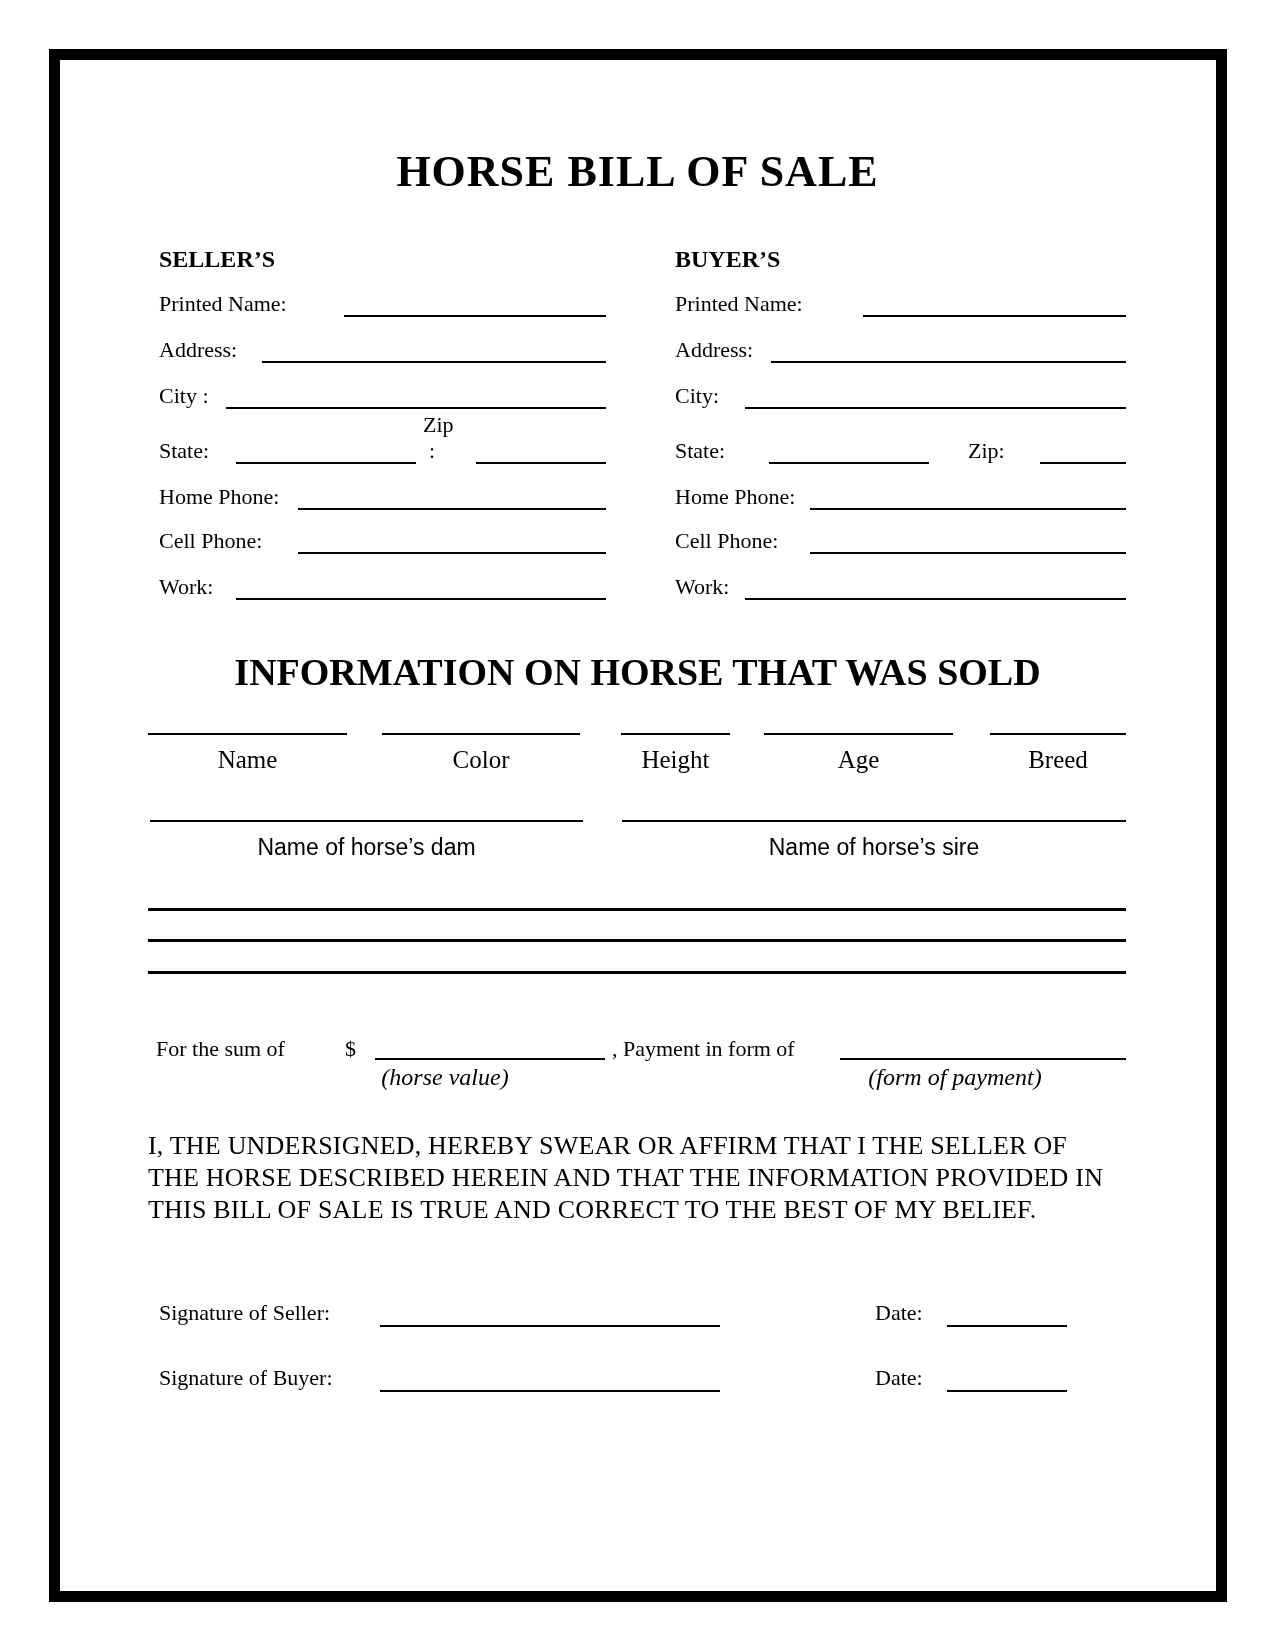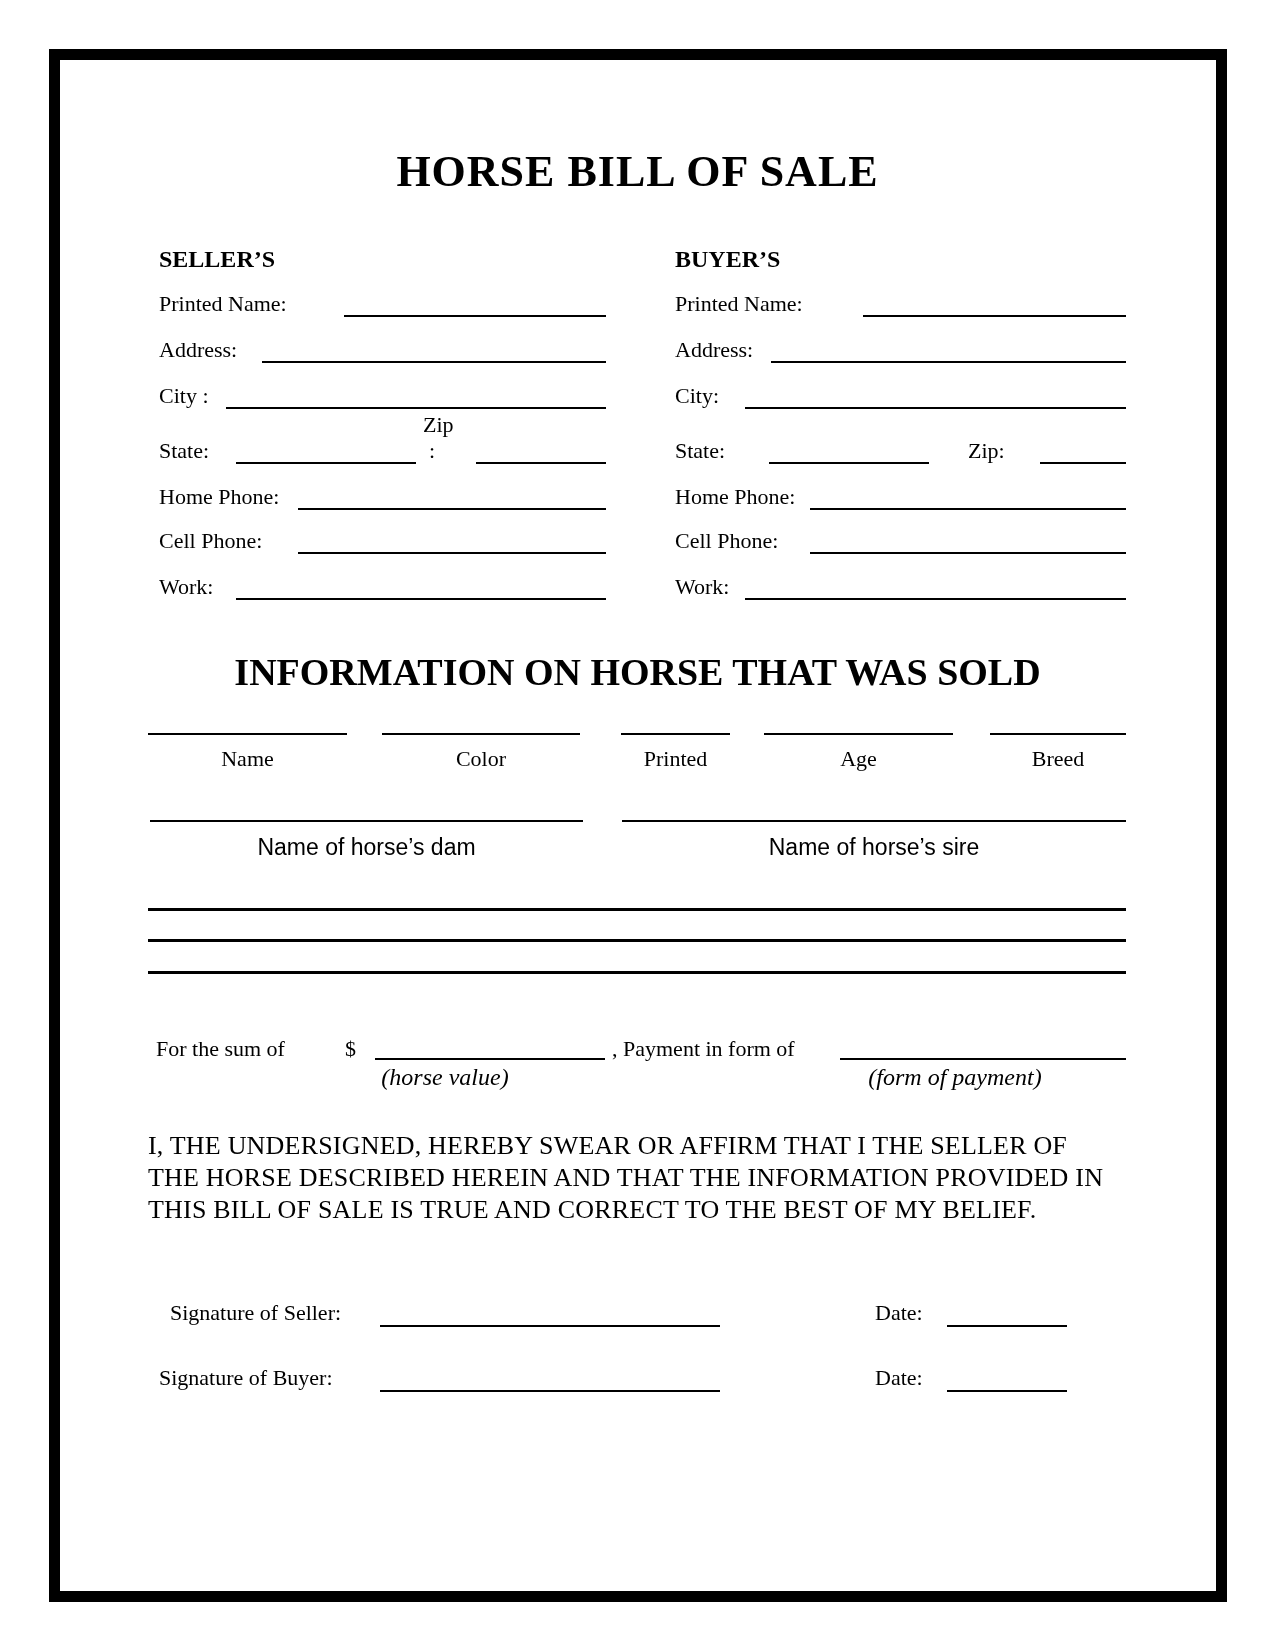--- a/index.html
+++ b/index.html
@@ -18,21 +18,21 @@
     text-align:center; font-size:44px; font-weight:bold; letter-spacing:1px;
   }
   .colhdr { font-size:24px; font-weight:bold; }
   .lbl { font-size:22px; white-space:nowrap; }
   .fline { position:absolute; border-bottom:2px solid #000; height:0; }
   .fline3 { position:absolute; border-bottom:3px solid #000; height:0; }
   .sechdr {
     position:absolute; top:650px; left:0; width:100%;
     text-align:center; font-size:38px; font-weight:bold;
   }
-  .attr-lbl { position:absolute; font-size:22px; text-align:center; }
+  .attr-lbl { position:absolute; font-size:25px; text-align:center; }
   .sans-lbl { position:absolute; font-size:23px; text-align:center;
               font-family:"Liberation Sans", sans-serif; }
   .cap { position:absolute; font-size:24px; font-style:italic; text-align:center; }
   .para {
     position:absolute; left:148px; top:1130px; width:968px;
     font-size:26px; line-height:32px; letter-spacing:0.2px;
   }
 </style>
 </head>
 <body>
@@ -96,21 +96,21 @@
   <div class="sechdr">INFORMATION ON HORSE THAT WAS SOLD</div>
 
   <div class="fline" style="left:148px; top:733px; width:199px;"></div>
   <div class="fline" style="left:382px; top:733px; width:198px;"></div>
   <div class="fline" style="left:621px; top:733px; width:109px;"></div>
   <div class="fline" style="left:764px; top:733px; width:189px;"></div>
   <div class="fline" style="left:990px; top:733px; width:136px;"></div>
 
   <div class="attr-lbl" style="left:148px; top:746px; width:199px;">Name</div>
   <div class="attr-lbl" style="left:382px; top:746px; width:198px;">Color</div>
-  <div class="attr-lbl" style="left:621px; top:746px; width:109px;">Printed</div>
+  <div class="attr-lbl" style="left:621px; top:746px; width:109px;">Height</div>
   <div class="attr-lbl" style="left:764px; top:746px; width:189px;">Age</div>
   <div class="attr-lbl" style="left:990px; top:746px; width:136px;">Breed</div>
 
   <div class="fline" style="left:150px; top:820px; width:433px;"></div>
   <div class="fline" style="left:622px; top:820px; width:504px;"></div>
   <div class="sans-lbl" style="left:622px; top:834px; width:504px;">Name of horse’s sire</div>
   <div class="sans-lbl" style="left:150px; top:834px; width:433px;">Name of horse’s dam</div>
 
   <div class="fline3" style="left:148px; top:908px; width:978px;"></div>
   <div class="fline3" style="left:148px; top:939px; width:978px;"></div>
@@ -119,21 +119,21 @@
   <div class="abs lbl" style="left:156px; top:1036px;">For the sum of</div>
   <div class="abs lbl" style="left:345px; top:1036px;">$</div>
   <div class="fline" style="left:375px; top:1058px; width:230px;"></div>
   <div class="cap" style="left:355px; top:1064px; width:180px;">(horse value)</div>
   <div class="abs lbl" style="left:612px; top:1036px;">, Payment in form of</div>
   <div class="fline" style="left:840px; top:1058px; width:286px;"></div>
   <div class="cap" style="left:855px; top:1064px; width:200px;text-align:center;">(form of payment)</div>
 
   <div class="para">I, THE UNDERSIGNED, HEREBY SWEAR OR AFFIRM THAT I THE SELLER OF THE HORSE DESCRIBED HEREIN AND THAT THE INFORMATION PROVIDED IN THIS BILL OF SALE IS TRUE AND CORRECT TO THE BEST OF MY BELIEF.</div>
 
-  <div class="abs lbl" style="left:170px; top:1300px;text-align:center;">Signature of Seller:</div>
+  <div class="abs lbl" style="left:159px; top:1300px;text-align:center;">Signature of Seller:</div>
   <div class="fline" style="left:380px; top:1325px; width:340px;"></div>
   <div class="abs lbl" style="left:875px; top:1300px;">Date:</div>
   <div class="fline" style="left:947px; top:1325px; width:120px;"></div>
 
   <div class="abs lbl" style="left:159px; top:1365px;">Signature of Buyer:</div>
   <div class="fline" style="left:380px; top:1390px; width:340px;"></div>
   <div class="abs lbl" style="left:875px; top:1365px;">Date:</div>
   <div class="fline" style="left:947px; top:1390px; width:120px;"></div>
 </div>
 

